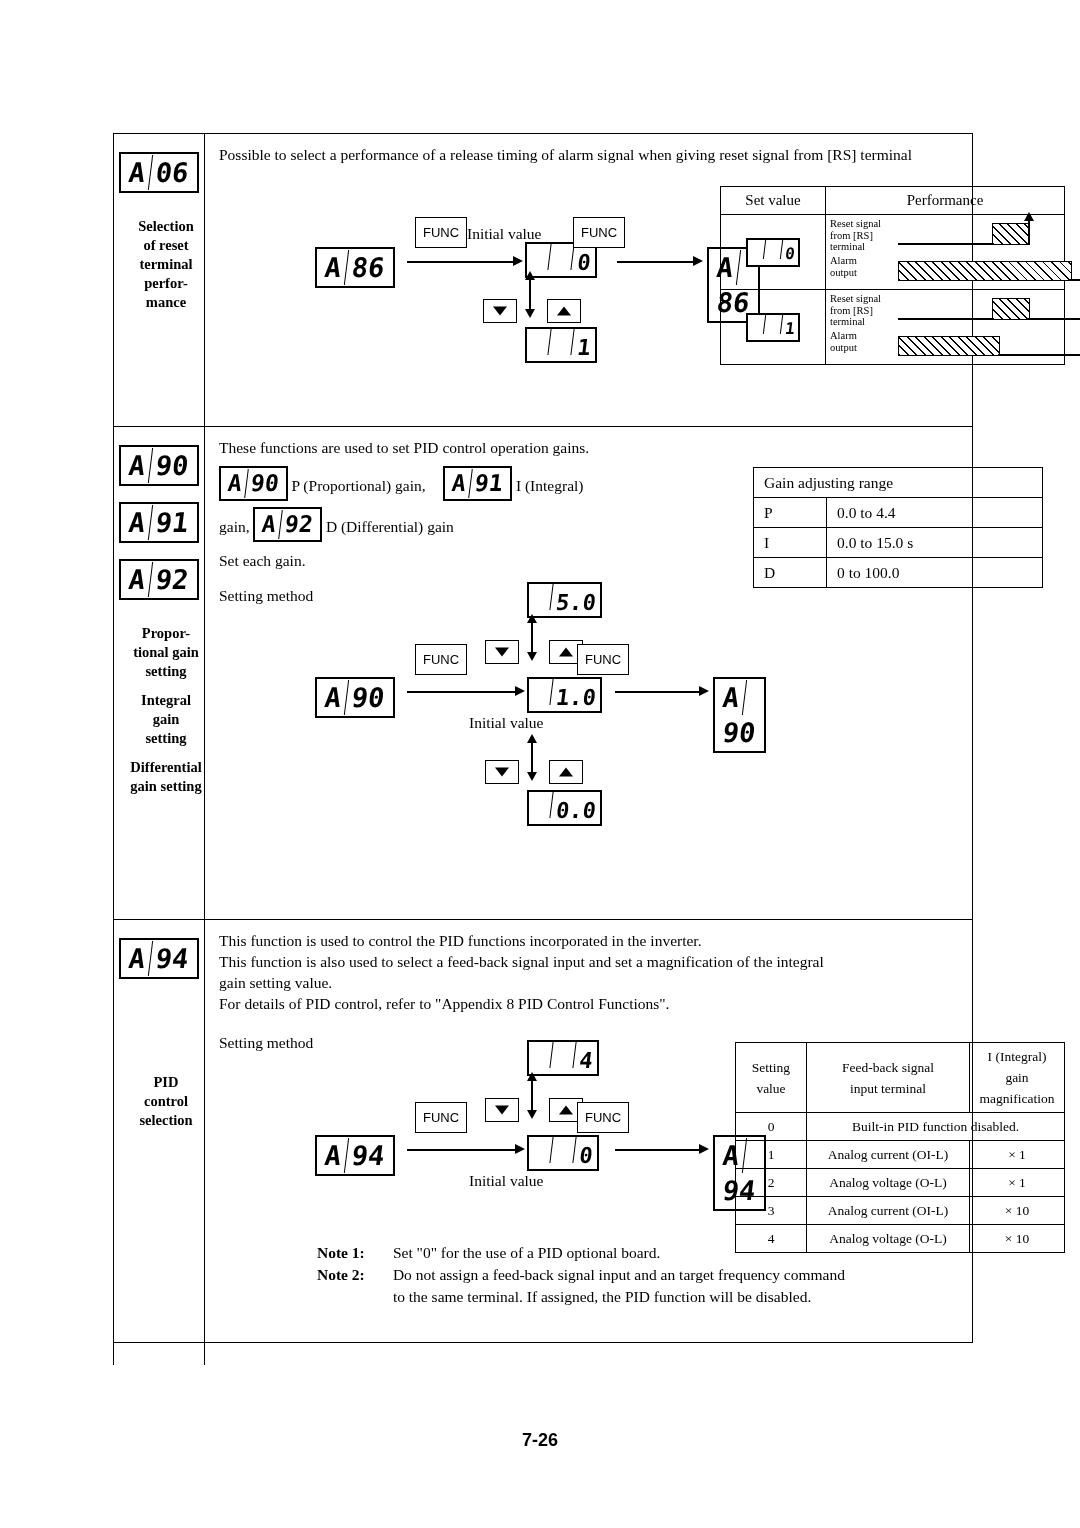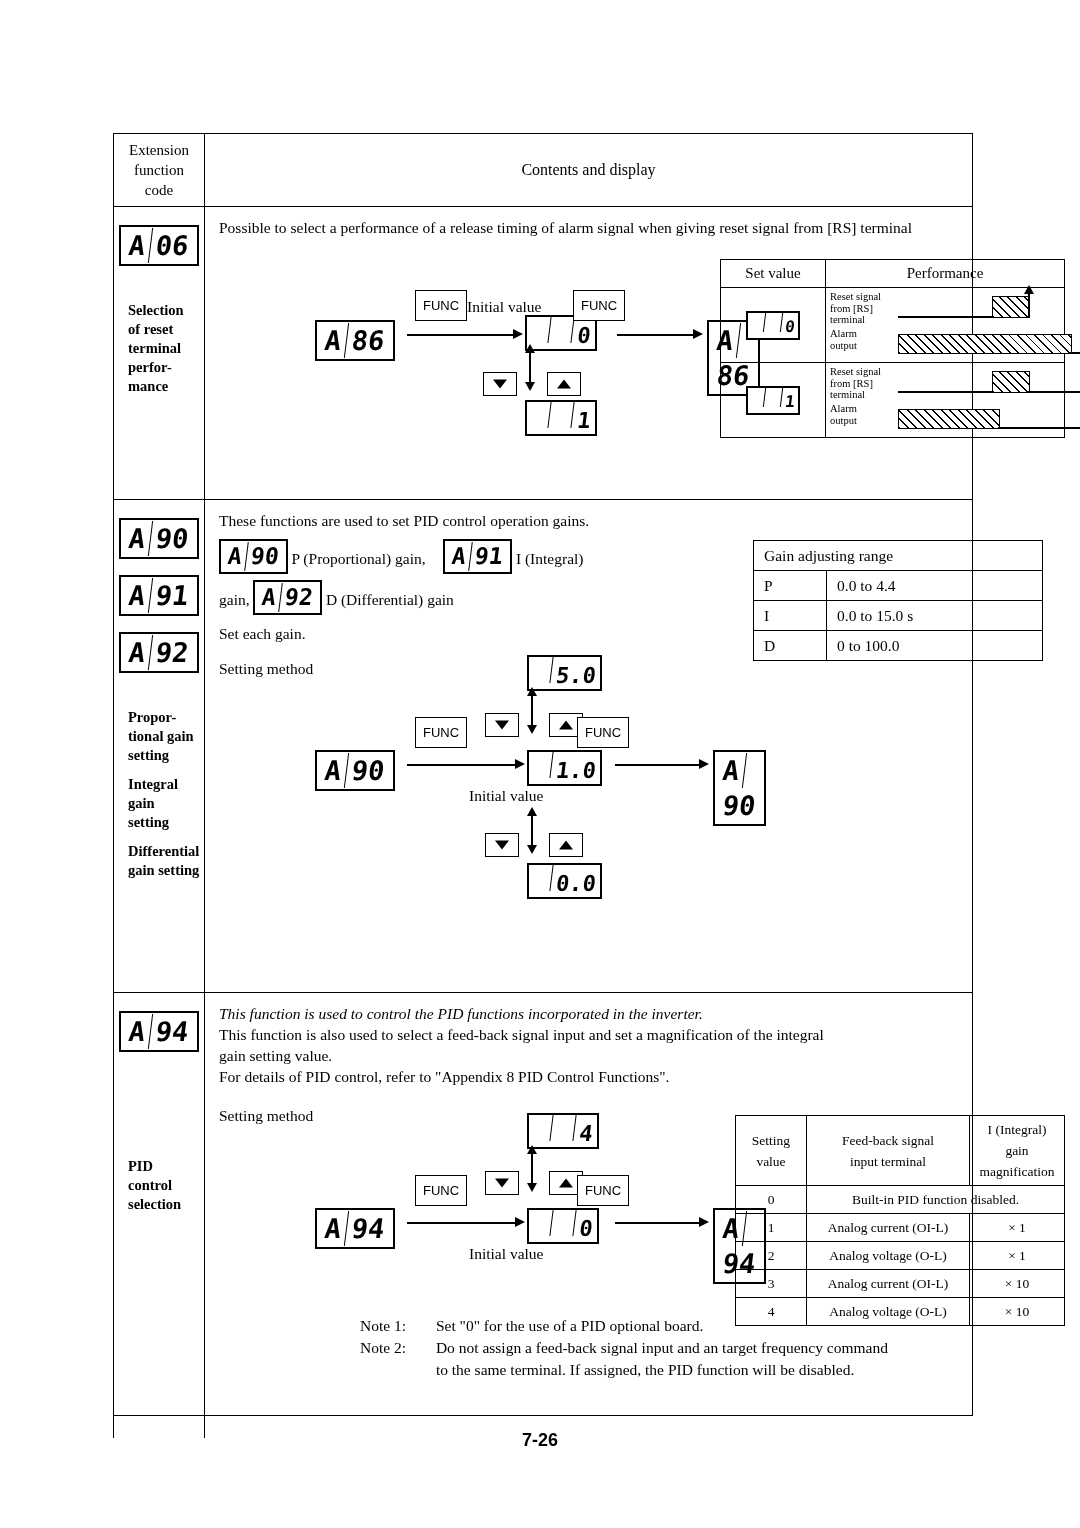--- a/index.html
+++ b/index.html
@@ -46,21 +46,21 @@
     transform:skewX(-7deg);
   }
   .seg span:last-child{border-right:none;}
   .seg.big span{font-size:27px;padding:4px 5px;}
   .seg.med span{font-size:23px;padding:3px 4px;}
 
   .codecell{padding:14px 0 8px 0;text-align:center;}
   .codecell .seg{margin-bottom:16px;}
   .codelabel{
     font-weight:bold;font-size:14.5px;line-height:19px;
-    text-align:left;padding-left:14px;margin-top:11px;
+    text-align:center;padding-left:14px;
   }
 
   .body-cell{padding:10px 8px 12px 14px;position:relative;font-size:15.5px;line-height:21px;}
 
   
   .vbox{
     display:inline-block;border:2px solid #000;background:#fff;
     vertical-align:middle;
   }
   .vbox i{
@@ -114,42 +114,30 @@
 
   .hatch{
     background-image:repeating-linear-gradient(45deg,#000 0,#000 1.2px,#fff 1.2px,#fff 6px);
     border:1.2px solid #000;
   }
   .footer{
     position:absolute;left:0;top:1430px;width:1080px;text-align:center;
     font-family:"Liberation Sans", sans-serif;font-weight:bold;font-size:18px;
   }
   .note{font-size:15.5px;line-height:22px;}
-  .note b{font-weight:normal;margin-left:43px;}
+  .note b{font-weight:bold;}
 </style>
 </head>
 <body>
 
 <div class="page">
 
 <table class="main">
 <tbody>
 
-  <tr>
-    <td class="col-code">
-      <div class="hdr">
-        <div>Extension</div>
-        <div>function</div>
-        <div>code</div>
-      </div>
-    </td>
-    <td>
-      <div class="hdr hdr-contents" style="padding-top:26px;">Contents and display</div>
-    </td>
-  </tr>
 
   <tr>
     <td class="col-code">
       <div class="codecell" style="padding-top:18px;">
         <span class="seg big"><span>A</span><span>06</span></span>
       </div>
       <div class="codelabel">
         <div>Selection</div>
         <div>of reset</div>
         <div>terminal</div>
@@ -330,21 +318,21 @@
         <span class="seg big"><span>A</span><span>94</span></span>
       </div>
       <div class="codelabel" style="padding-top:70px;">
         <div>PID</div>
         <div>control</div>
         <div>selection</div>
       </div>
     </td>
     <td>
       <div class="body-cell" style="height:400px;">
-        <div style="width:740px;font-style:italic;">This function is used to control the PID functions incorporated in the inverter.</div>
+        <div style="width:740px;">This function is used to control the PID functions incorporated in the inverter.</div>
         <div style="width:745px;">This function is also used to select a feed-back signal input and set a magnification of the integral</div>
         <div>gain setting value.</div>
         <div>For details of PID control, refer to "Appendix 8  PID Control Functions".</div>
         <div style="margin-top:18px;">Setting method</div>
 
         <div style="position:absolute;left:110px;top:120px;width:420px;height:180px;">
           <span class="vbox" style="position:absolute;left:212px;top:0px;"><i></i><i></i><i>4</i></span>
           <div class="vline" style="left:216px;top:40px;height:36px;"></div>
           <div class="arrowU" style="left:212px;top:32px;"></div>
           <div class="arrowD" style="left:212px;top:70px;"></div>

